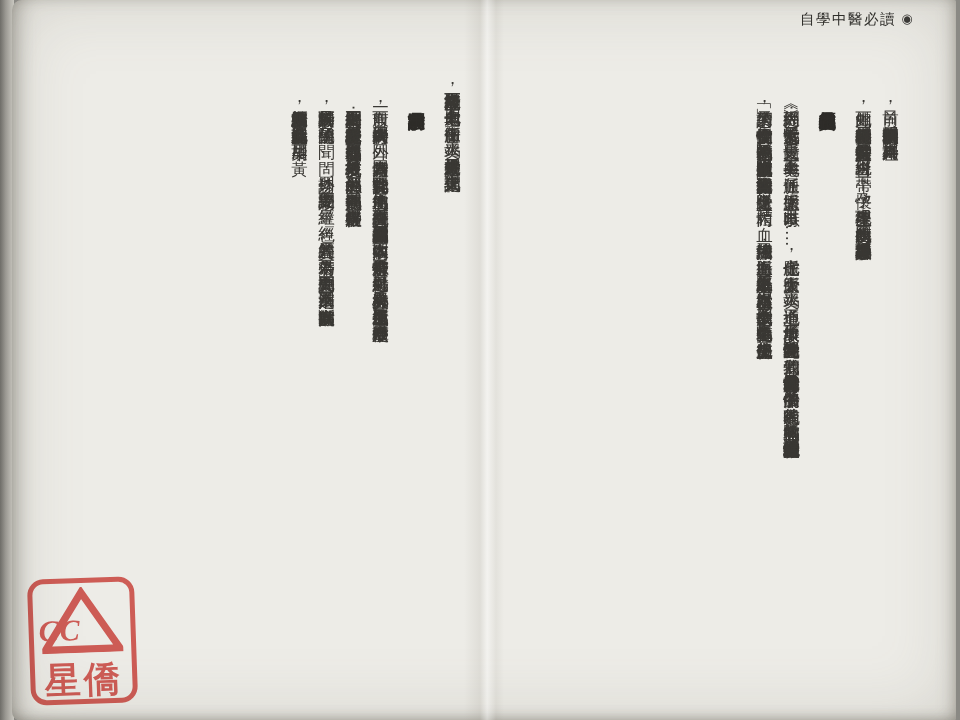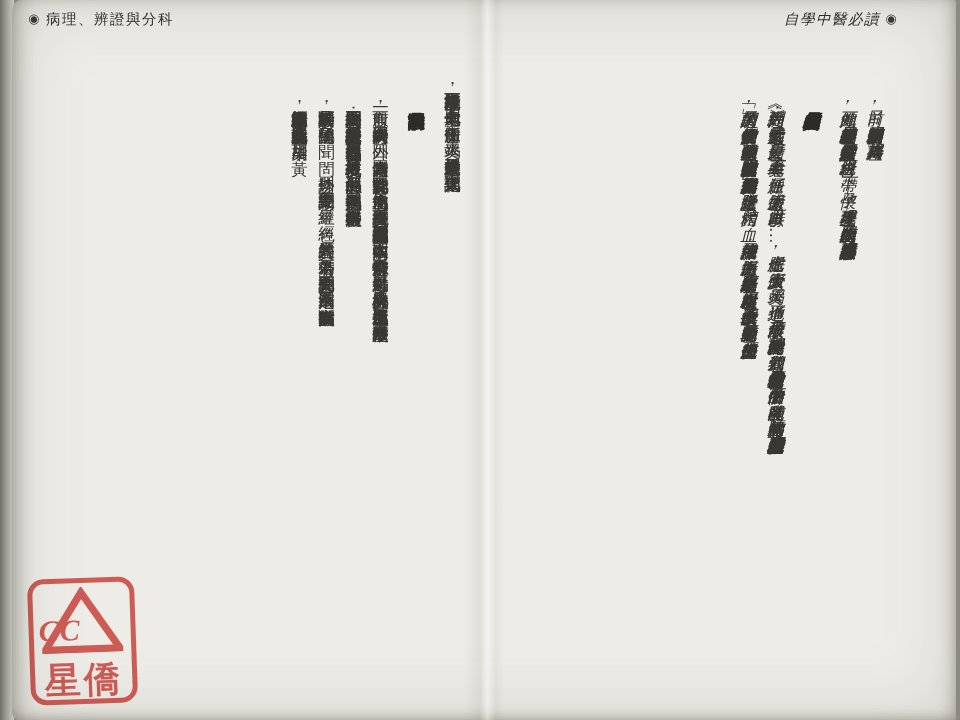--- a/index.html
+++ b/index.html
@@ -27,21 +27,21 @@
     position:absolute;left:452px;top:0;width:40px;height:720px;
     background:linear-gradient(90deg,
       rgba(140,135,124,0) 0%,
       rgba(140,135,124,0.14) 40%,
       rgba(255,255,255,0.35) 58%,
       rgba(140,135,124,0.10) 80%,
       rgba(140,135,124,0) 100%);
   }
   .page{position:absolute;top:0;height:720px;width:472px;}
   .page-left{left:0;}
-  .page-right{right:16px;font-style:italic;}
+  .page-right{right:0;}
 
   .running-header{
     position:absolute;top:10px;
     font-size:14.5px;color:#2f2e2b;letter-spacing:1.5px;
     white-space:nowrap;
   }
   .page-left .running-header{left:16px;}
   .page-right .running-header{right:42px;}
   .bullseye{
     font-size:13px;vertical-align:1px;color:#3a3936;
@@ -96,24 +96,20 @@
     <div class="content">
       <p>目前，日本的婦產科仍依照明朝舊制，稱為「產婦人科」。</p>
       <p>由此可知，婦產科從極早時候就被劃分為專科，主要是婦女具有特殊的體質，會出現月經、帶下、懷孕、生產等生理現象，以及因此衍生的疾病，要談婦科亦必須從生理現象著手。</p>
       <h3>氣血是月經的物質基礎</h3>
       <p>《內經》提到：「女子七歲腎氣盛，齒更髮長，二七而天癸至，任脈通，太衝脈盛，月事以時下。……七七任脈虛，太衝脈衰少，天癸竭，地道不通，故形壞而無子。」此即為婦女的生理特性。我們知道，女性的胞宮（子宮）是行經和孕育胎兒的器官，而懷孕中的養胎、產後的哺乳，均需有旺盛的氣血、充固的臟腑及循環流暢的經絡才能使婦女的生理特性正常發揮。</p>
       <p>所謂的「天癸」，指促使女性生長發育的物質，為腎中精氣充盈的產物，依賴後天脾胃吸收的水穀精微來充固。由於「任脈」和「太衝脈」均通過胞宮，任脈主一身之陰，體內精、血、津液均由任脈總司；衝脈為血海，為十二經脈氣血匯集之所。而婦女以血為根本，故女子至二七十四歲後，腎中精氣化生的天癸一至，加上任督兩脈充盛後，</p>
     </div>
   </div>
 
   <div class="page page-left">
-    <div class="running-header">
-      <span class="bullseye">◉</span>
-      <span>病理、辨證與分科</span>
-    </div>
     <div class="content">
       <p class="cont">血海常滿而月經能按月而來，而至七七四十九歲，任衝兩脈虛、天癸竭，婦女的月事就停止不來了，現代人謂之「更年期」。</p>
       <h3>診病首重詢問月事</h3>
       <p>一般而言，婦科疾病要分內因、外因，內因為身體素虛、尤其脾腎功能不佳，均使氣血兩虛、衝任不充而月經失調，另久病體虛亦可因氣血偏虛而月經不調。而在致病內因中，有一種是情志抑鬱不舒，引起肝氣鬱結、脾胃氣滯及心火上炎，使氣血生成及運行不順，致使月經壅滯不順。</p>
       <p>至於外因則要細審來由：究竟是寒邪使經行受凝而經量少或月經延後，或因受熱邪而使氣血妄行，使經量多或月經提前？至於外感中的濕邪，則因濕邪挾鬱化熱，往往引起帶下等婦科疾病。</p>
       <p>可見婦科疾病的診斷，除了傳統的望、聞、問、切四診外，更要問診經期、經量、經色、經質的差異，若為帶下病，則更要詢問其色、量及清濁之不同，以判斷疾病寒熱虛實。</p>
       <p>在治療上則首重經絡氣血順暢，因此多採疏肝理氣及活血化瘀之法，可用柴胡、黃</p>
     </div>
   </div>
 

